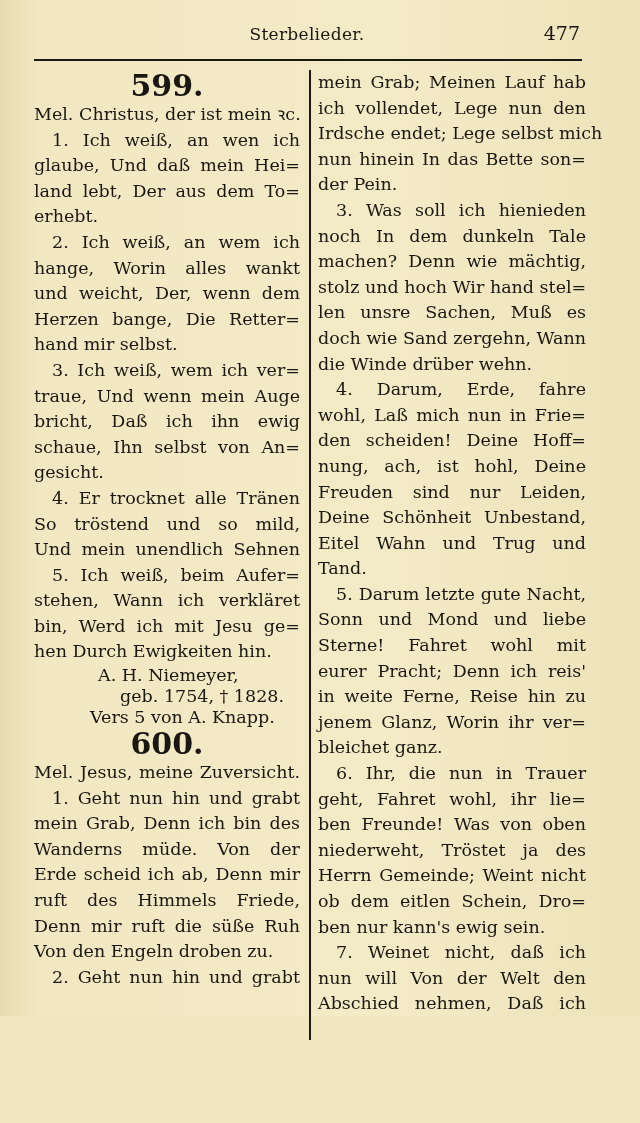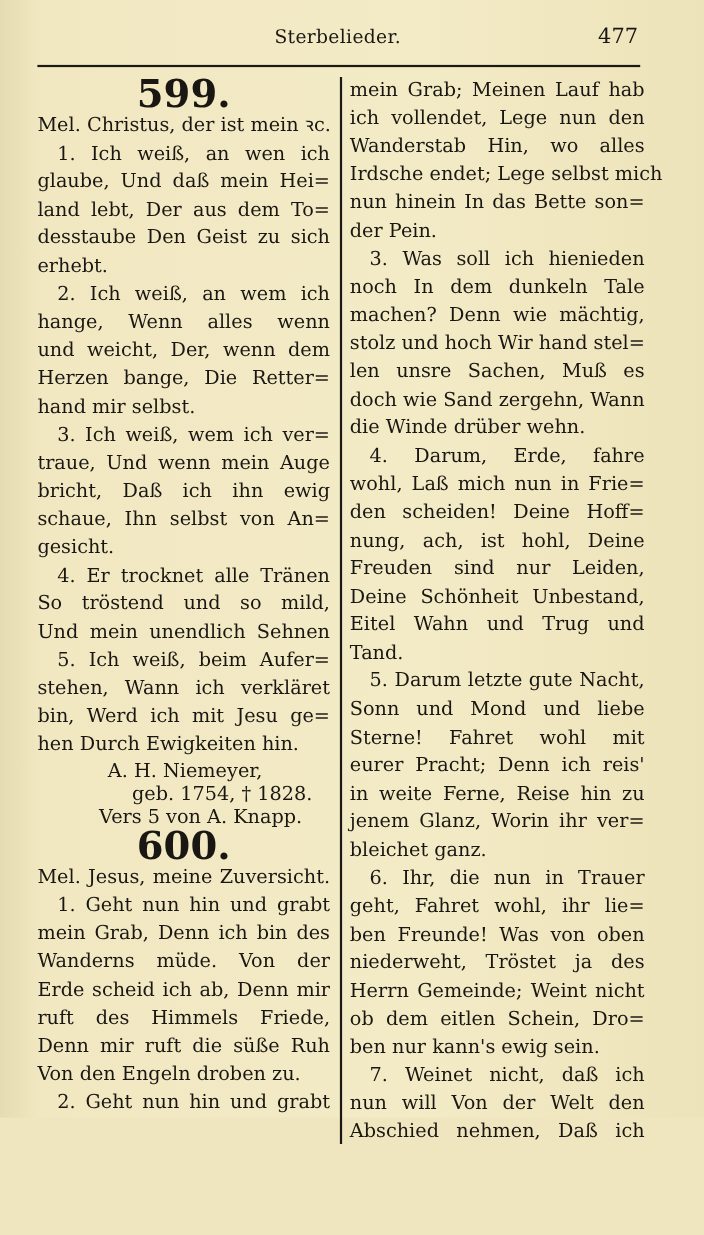--- a/index.html
+++ b/index.html
@@ -32,21 +32,21 @@
     }
     .col.left { left: 34px; width: 266px; }
     .col.right { left: 318px; width: 268px; }
     .divider {
       position: absolute; left: 309px; top: 70px; width: 1.5px; height: 970px; background: #1c1914;
     }
     .line { display: block; white-space: nowrap; text-align: justify; text-align-last: justify; height: 25.6px; }
     .line.last { text-align-last: left; }
     .line.indent { padding-left: 18px; }
     .hymn-number {
-      display: block; text-align: center; font-weight: bold; font-size: 35px; height: 32px; line-height: 32px;
+      display: block; text-align: center; font-weight: bold; font-size: 30px; height: 32px; line-height: 32px;
       font-family: "DejaVu Serif", serif;
     }
     .melody { display: block; white-space: nowrap; height: 25.6px; text-align-last: justify; text-align: justify; }
     .attrib { display: block; white-space: nowrap; height: 21px; line-height: 21px; }
     .attrib.a1 { padding-left: 64px; }
     .attrib.a2 { padding-left: 86px; }
     .attrib.a3 { padding-left: 56px; }
   </style>
 </head>
 <body>
@@ -59,24 +59,23 @@
   </div>
   <div class="rule"></div>
 
   <div class="col left">
     <span class="hymn-number">599.</span>
     <span class="melody">Mel. Christus, der ist mein ꝛc.</span>
     <div id="h599">
         <span class="line indent">1. Ich weiß, an wen ich</span>
         <span class="line">glaube, Und daß mein Hei=</span>
         <span class="line">land lebt, Der aus dem To=</span>
-        <span class="line">desstaube Den Geist zu sich</span>
         <span class="line last">erhebt.</span>
         <span class="line indent">2. Ich weiß, an wem ich</span>
-        <span class="line">hange, Wenn alles wenn</span>
+        <span class="line">hange, Worin alles wankt</span>
         <span class="line">und weicht, Der, wenn dem</span>
         <span class="line">Herzen bange, Die Retter=</span>
         <span class="line last">hand mir selbst.</span>
         <span class="line indent">3. Ich weiß, wem ich ver=</span>
         <span class="line">traue, Und wenn mein Auge</span>
         <span class="line">bricht, Daß ich ihn ewig</span>
         <span class="line">schaue, Ihn selbst von An=</span>
         <span class="line last">gesicht.</span>
         <span class="line indent">4. Er trocknet alle Tränen</span>
         <span class="line">So tröstend und so mild,</span>
@@ -102,21 +101,20 @@
         <span class="line indent">2. Geht nun hin und grabt</span>
       </div>
   </div>
 
   <div class="divider"></div>
 
   <div class="col right">
     <div id="rcol">
         <span class="line">mein Grab; Meinen Lauf hab</span>
         <span class="line">ich vollendet, Lege nun den</span>
-        <span class="line">Wanderstab Hin, wo alles</span>
         <span class="line">Irdsche endet; Lege selbst mich</span>
         <span class="line">nun hinein In das Bette son=</span>
         <span class="line last">der Pein.</span>
         <span class="line indent">3. Was soll ich hienieden</span>
         <span class="line">noch In dem dunkeln Tale</span>
         <span class="line">machen? Denn wie mächtig,</span>
         <span class="line">stolz und hoch Wir hand stel=</span>
         <span class="line">len unsre Sachen, Muß es</span>
         <span class="line">doch wie Sand zergehn, Wann</span>
         <span class="line last">die Winde drüber wehn.</span>

